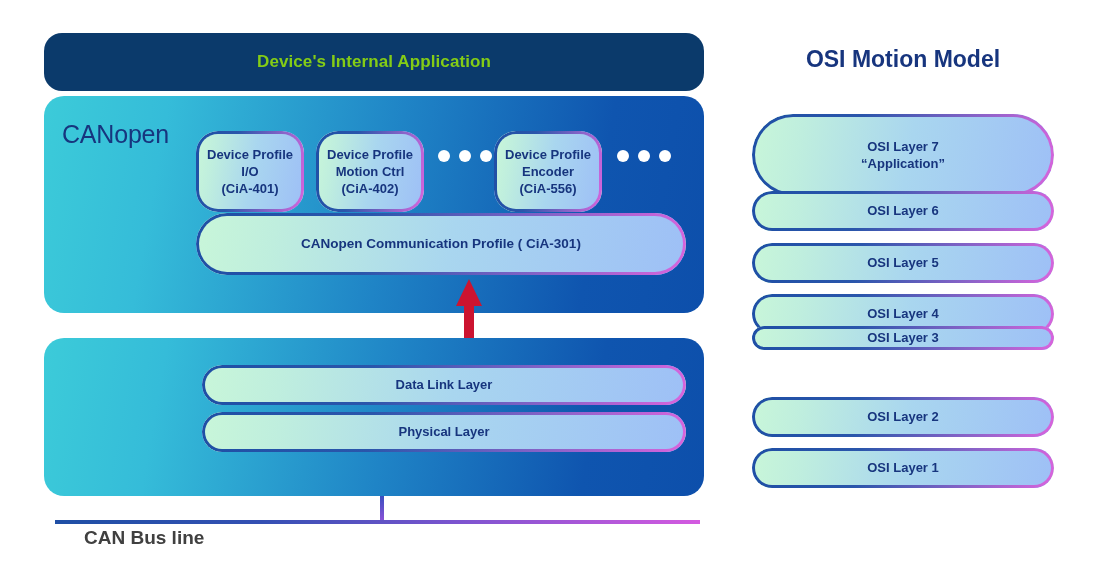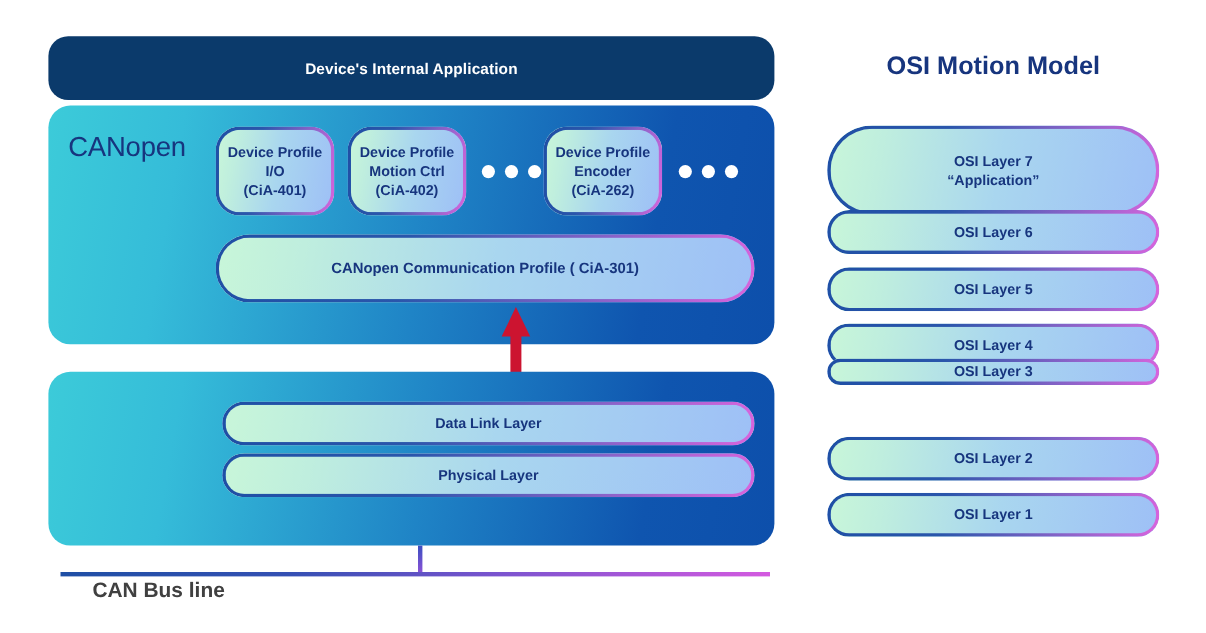--- a/index.html
+++ b/index.html
@@ -42,33 +42,34 @@
     -webkit-mask-composite: xor;
     mask: linear-gradient(#000 0 0) content-box, linear-gradient(#000 0 0);
     mask-composite: exclude;
     pointer-events: none;
   }
   .pill > .txt { position: relative; z-index: 1; line-height: 1.32; }
 
   
   .card {
     border-radius: 22px;
+    margin-top: 16px;
   }
   .card::before { border-radius: 22px; }
 
   
   #app-bar {
     position: absolute;
     left: 44px; top: 33px;
     width: 660px; height: 58px;
     border-radius: 18px;
     background: #0b3a6b;
     display: flex; align-items: center; justify-content: center;
-    color: #ffffff;
-    font-size: 14px;
+    color: #84cc16;
+    font-size: 17px;
     font-weight: bold;
     letter-spacing: .1px;
   }
 
   
   #canopen-panel {
     position: absolute;
     left: 44px; top: 96px;
     width: 660px; height: 217px;
     border-radius: 20px;
@@ -207,21 +208,21 @@
   <div class="dots" id="dots-1">
     <span></span>
     <span></span>
     <span></span>
   </div>
 
   <div class="pill card dp" id="dp-encoder">
     <span class="txt">
       <span>Device Profile</span><br>
       <span>Encoder</span><br>
-      <span>(CiA-262)</span>
+      <span>(CiA-556)</span>
     </span>
   </div>
 
   <div class="dots" id="dots-2">
     <span></span>
     <span></span>
     <span></span>
   </div>
 
   <div class="pill" id="comm-profile">

